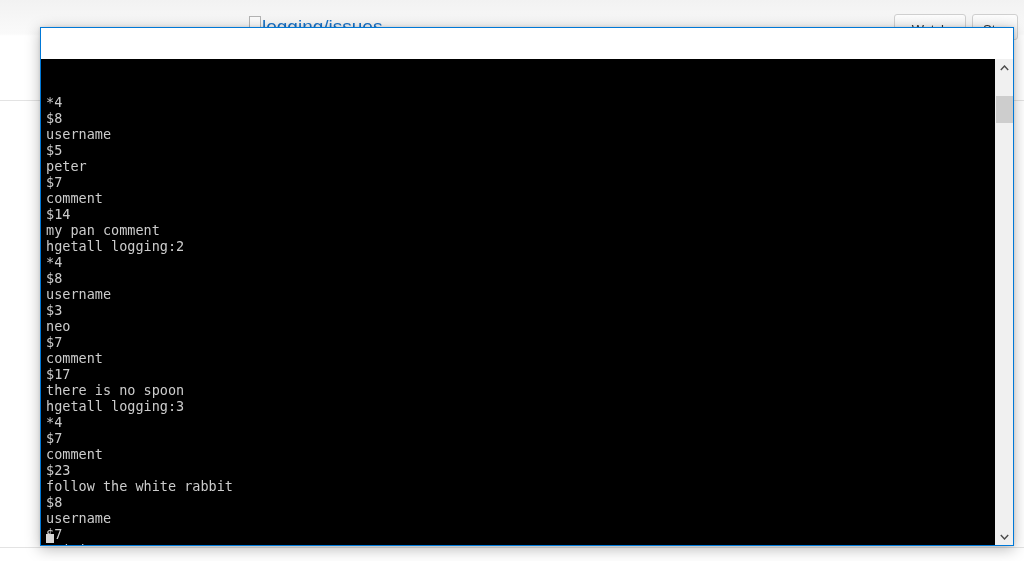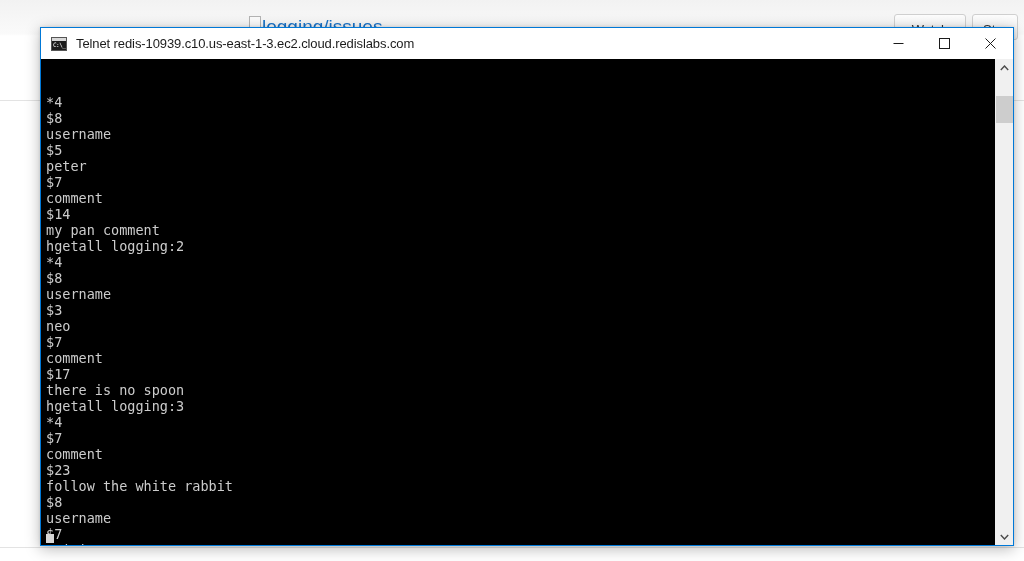--- a/index.html
+++ b/index.html
@@ -240,43 +240,20 @@
   <div class="bg-clip-text bg-clip-heading">logging/issues</div>
 
   <div class="bg-btn" id="bg-btn-watch">Watch</div>
   <div class="bg-btn" id="bg-btn-star">Star</div>
 
   <div class="bg-bottom-text">It seems that the built-in reply transformer for HGETALL command isn't working for transaction response</div>
 </div>
 
 <div id="console-window">
 
-  <div id="title-bar">
-    <div id="console-icon"></div>
-    <div id="title-text">Telnet redis-10939.c10.us-east-1-3.ec2.cloud.redislabs.com</div>
-
-    <div id="window-controls">
-      <div class="win-btn">
-        <svg width="11" height="11" viewBox="0 0 11 11" aria-hidden="true">
-          <line x1="0.5" y1="5.5" x2="10.5" y2="5.5" stroke="#1b1b1b" stroke-width="1"></line>
-        </svg>
-      </div>
-      <div class="win-btn">
-        <svg width="11" height="11" viewBox="0 0 11 11" aria-hidden="true">
-          <rect x="0.5" y="0.5" width="10" height="10" fill="none" stroke="#1b1b1b" stroke-width="1"></rect>
-        </svg>
-      </div>
-      <div class="win-btn">
-        <svg width="11" height="11" viewBox="0 0 11 11" aria-hidden="true">
-          <line x1="0.5" y1="0.5" x2="10.5" y2="10.5" stroke="#1b1b1b" stroke-width="1"></line>
-          <line x1="10.5" y1="0.5" x2="0.5" y2="10.5" stroke="#1b1b1b" stroke-width="1"></line>
-        </svg>
-      </div>
-    </div>
-  </div>
 
   <div id="terminal-area">
     <div id="terminal-output">
       <div id="terminal-lines"><div class="term-line">*4</div><div class="term-line">$8</div><div class="term-line">username</div><div class="term-line">$5</div><div class="term-line">peter</div><div class="term-line">$7</div><div class="term-line">comment</div><div class="term-line">$14</div><div class="term-line">my pan comment</div><div class="term-line">hgetall logging:2</div><div class="term-line">*4</div><div class="term-line">$8</div><div class="term-line">username</div><div class="term-line">$3</div><div class="term-line">neo</div><div class="term-line">$7</div><div class="term-line">comment</div><div class="term-line">$17</div><div class="term-line">there is no spoon</div><div class="term-line">hgetall logging:3</div><div class="term-line">*4</div><div class="term-line">$7</div><div class="term-line">comment</div><div class="term-line">$23</div><div class="term-line">follow the white rabbit</div><div class="term-line">$8</div><div class="term-line">username</div><div class="term-line">$7</div><div class="term-line">trinity</div></div>
       <div id="terminal-cursor"></div>
     </div>
 
     <div id="console-scrollbar">
       <div class="sb-arrow" id="sb-arrow-up">
         <svg width="9" height="6" viewBox="0 0 9 6" aria-hidden="true">

